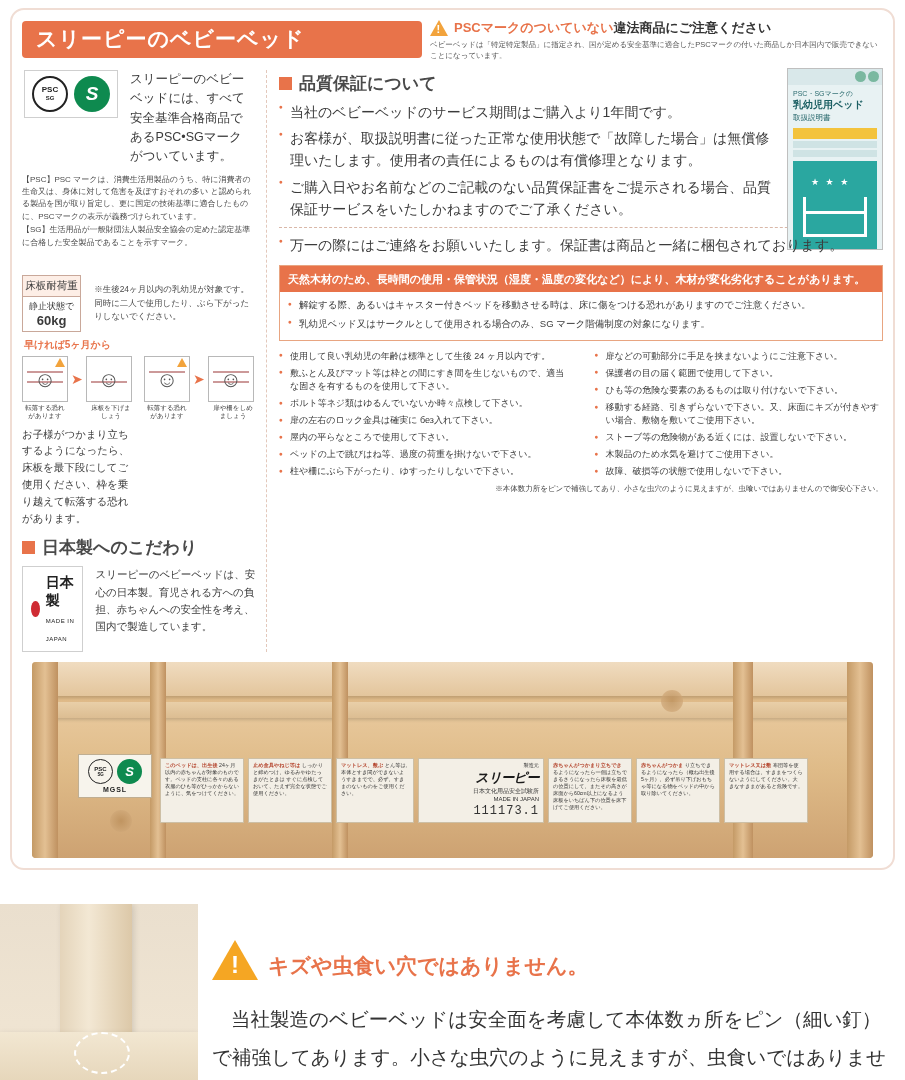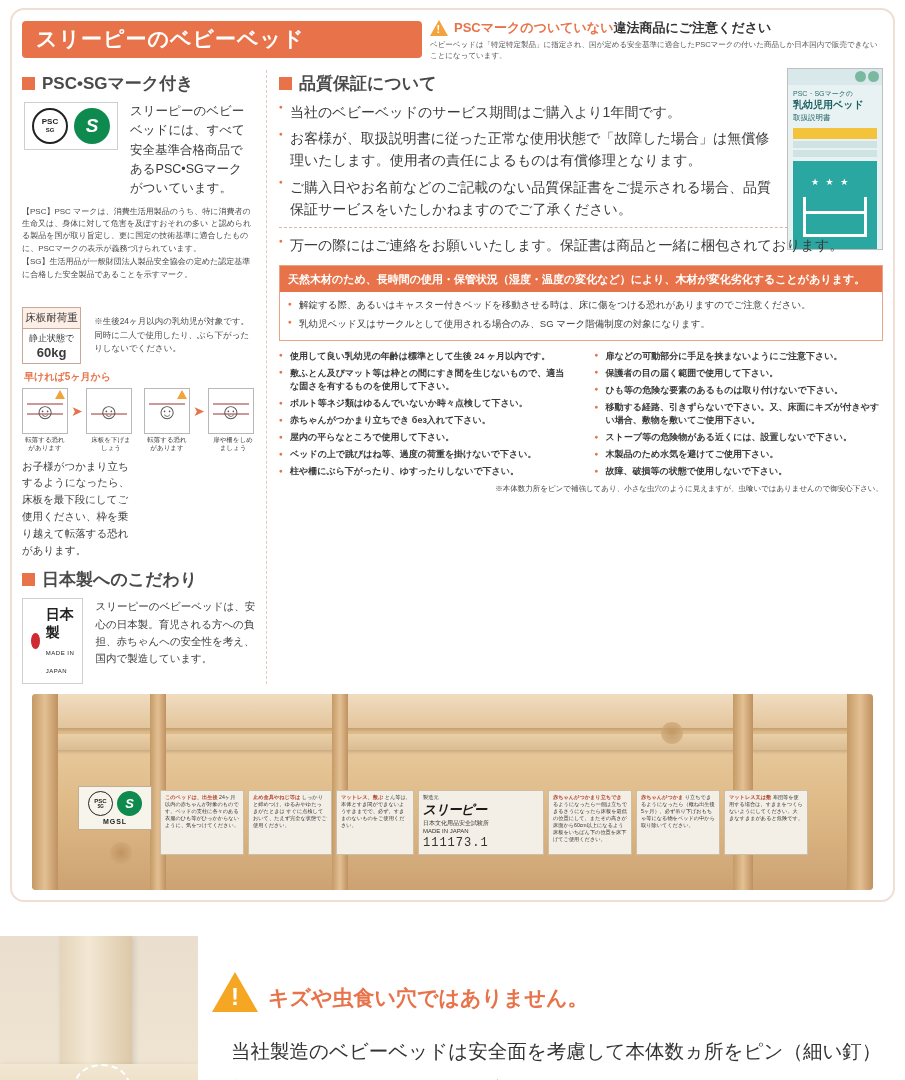--- a/index.html
+++ b/index.html
@@ -112,21 +112,21 @@
   .dots { margin:0; padding:0; list-style:none; }
   .dots li { font-size:14px; line-height:1.55; color:#3b3b3b; padding-left:11px; position:relative; margin-bottom:5px;}
   .dots li:before { content:"●"; position:absolute; left:0; top:0.5px; font-size:6.5px; color:#e8734a; }
   .hr-dash { border-top:1px dashed #d9b7a8; margin:7px 0 7px 0;}
 
   .orange-box { border:1px solid #e8a581; margin-top:8px; }
   .ob-head { background:#e8734a; color:#fff; font-size:11px; font-weight:bold; padding:5px 8px; line-height:1.5;}
   .ob-body { padding:6px 8px 5px 8px; }
   .ob-body li { font-size:9.5px; line-height:1.5; margin-bottom:4px;}
 
-  .two-col { display:flex; gap:27px; margin-top:9px;font-weight:bold; }
+  .two-col { display:flex; gap:27px; margin-top:9px; }
   .two-col ul { flex:1 1 0; }
   .two-col li { font-size:9px; line-height:1.45; margin-bottom:4px; }
   .tail-note { font-size:7.5px; color:#444; text-align:right; margin-top:2px;}
 
   
   .manual {
     position:absolute; right:0px; top:-2px; width:96px; height:182px;
     border:1px solid #bfbfbf; background:#e8f2f3; overflow:hidden;
   }
   .manual .m-top { background:#d9e8ea; height:16px; display:flex; justify-content:flex-end; gap:2px; padding:2px 3px;}
@@ -150,21 +150,21 @@
     position:relative; overflow:hidden;
   }
   .photo .woodv { position:absolute; top:0; bottom:0; width:26px; background:linear-gradient(90deg,#c49a66,#e3c093,#bf9160); }
   .photo .rail {
     position:absolute; left:0; right:0; height:34px; background:linear-gradient(180deg,#f0dcc0,#e3c59c);
     box-shadow:0 2px 3px rgba(0,0,0,.15);
   }
   .photo .labels { position:absolute; left:40px; right:16px; top:96px; display:flex; gap:4px; }
   .lbl { background:#f3efe6; border:1px solid #cdbfa5; padding:3px 4px; font-size:5.2px; line-height:1.35; color:#333; }
   .lbl .hd { color:#b4442c; font-weight:bold; }
-  .lbl.serial { text-align:left; }
+  .lbl.serial { text-align:right; }
   .lbl.serial .brand { font-size:13px; font-weight:bold; font-style:italic; color:#1a1a1a; letter-spacing:-0.5px;}
   .lbl.serial .mono { font-family:"Liberation Mono", monospace; font-size:12px; letter-spacing:1px;}
   .photo .pscbadge {
     position:absolute; left:46px; top:92px; width:74px; background:#f7f4ec; border:1px solid #bfae92;
     padding:4px; display:flex; flex-direction:column; align-items:center; gap:2px;
   }
   .photo .pscbadge .row { display:flex; gap:4px; }
   .photo .pscbadge .mgsl { font-size:7px; font-weight:bold; letter-spacing:1px; color:#222;}
   .psc-mark.sm { width:25px;height:25px;border-width:1.5px;font-size:6px;}
   .psc-mark.sm small{font-size:4.5px;}
@@ -217,24 +217,20 @@
           </span>
         </div>
         <div class="warn-sub">ベビーベッドは「特定特定製品」に指定され、国が定める安全基準に適合したPSCマークの付いた商品しか日本国内で販売できないことになっています。</div>
       </div>
     </div>
 
     <div class="cols">
 
       <div class="col-left">
 
-        <div class="sec-head">
-          <span class="sq"></span>
-          <span class="sec-title">PSC•SGマーク付き</span>
-        </div>
 
         <div class="mark-row">
           <div class="mark-imgs">
             <div class="psc-mark">
               <span>PSC</span>
               <small>SG</small>
             </div>
             <div class="sg-mark">S</div>
           </div>
           <div class="mark-text">スリーピーのベビーベッドには、すべて安全基準合格商品であるPSC•SGマークがついています。</div>
@@ -362,21 +358,21 @@
               <li>乳幼児ベッド又はサークルとして使用される場合のみ、SG マーク階備制度の対象になります。</li>
             </ul>
           </div>
         </div>
 
         <div class="two-col">
           <ul class="dots">
             <li>使用して良い乳幼児の年齢は標準として生後 24 ヶ月以内です。</li>
             <li>敷ふとん及びマット等は枠との間にすき間を生じないもので、適当な固さを有するものを使用して下さい。</li>
             <li>ボルト等ネジ類はゆるんでいないか時々点検して下さい。</li>
-            <li>赤ちゃんがつかまり立ちでき без入れて下さい。</li>
+            <li>扉の左右のロック金具は確実に без入れて下さい。</li>
             <li>屋内の平らなところで使用して下さい。</li>
             <li>ベッドの上で跳びはね等、過度の荷重を掛けないで下さい。</li>
             <li>柱や柵にぶら下がったり、ゆすったりしないで下さい。</li>
           </ul>
           <ul class="dots">
             <li>扉などの可動部分に手足を挟まないようにご注意下さい。</li>
             <li>保護者の目の届く範囲で使用して下さい。</li>
             <li>ひも等の危険な要素のあるものは取り付けないで下さい。</li>
             <li>移動する経路、引きずらないで下さい。又、床面にキズが付きやすい場合、敷物を敷いてご使用下さい。</li>
             <li>ストーブ等の危険物がある近くには、設置しないで下さい。</li>

